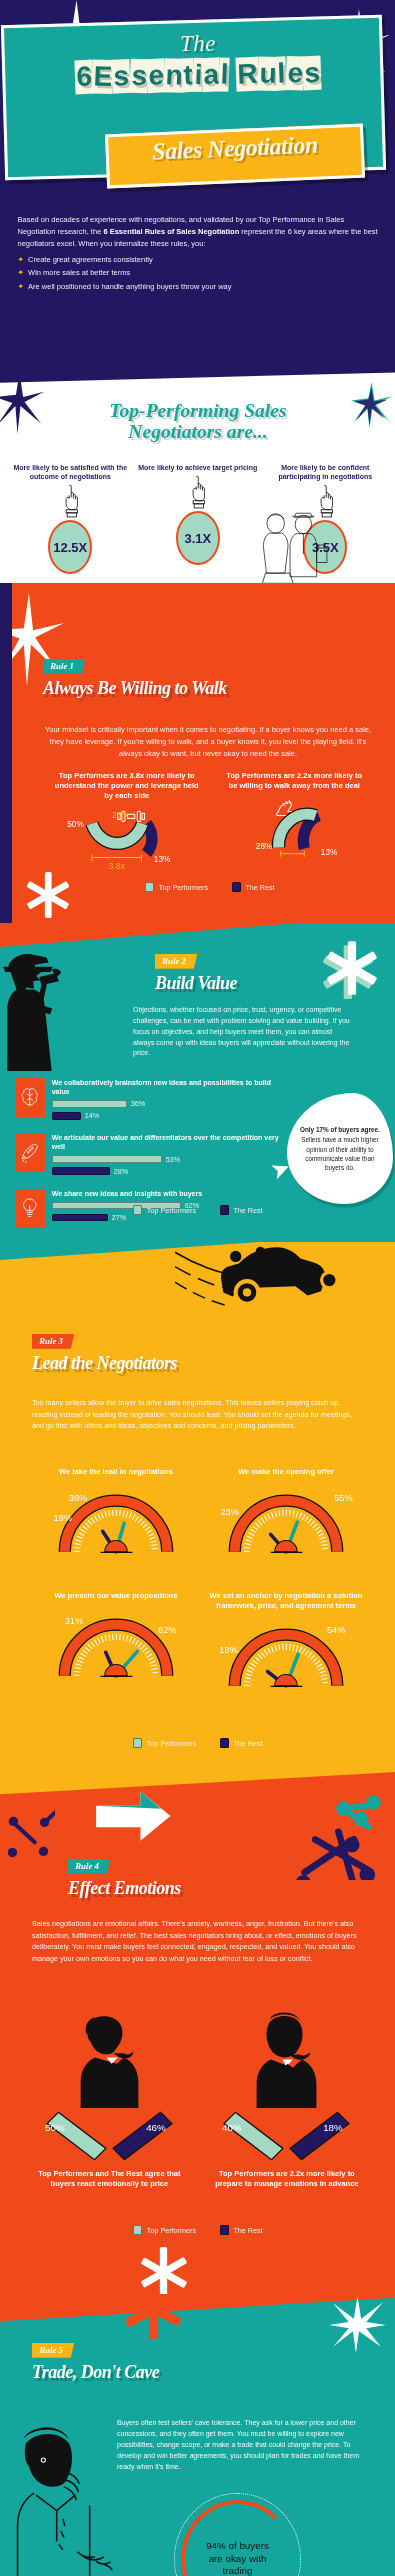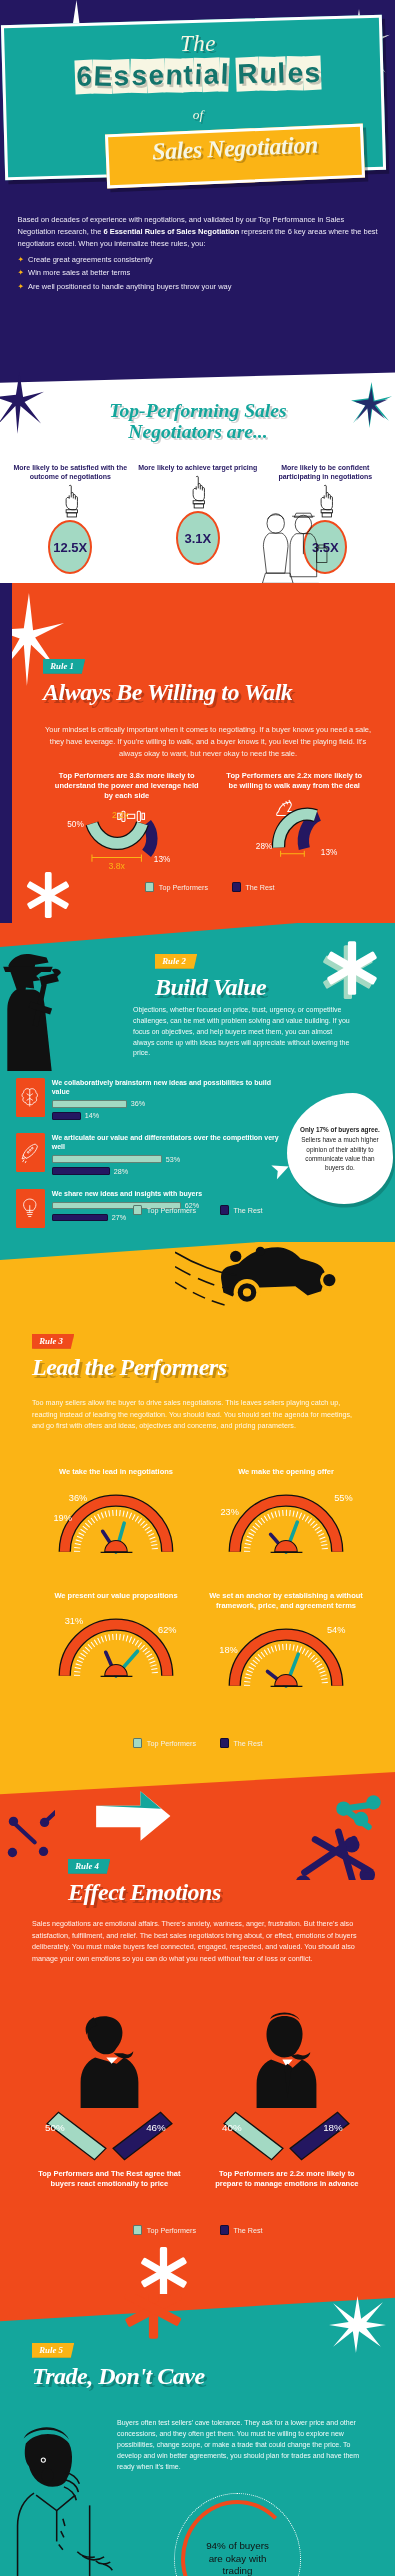--- a/index.html
+++ b/index.html
@@ -102,21 +102,21 @@
     font-family:"Liberation Serif", serif; font-style:italic; font-weight:bold;
     font-size:8.8px; color:#fff;
     clip-path: polygon(0 0, 100% 0, 92% 100%, 0 100%);
     box-shadow: 1.5px 1.5px 0 rgba(0,0,0,.2);
   }
   .tag-teal{ background:#14A69C; }
   .tag-yellow{ background:#FBB415; }
   .tag-orange{ background:#F04A1B; }
   .rule-h{
     font-family:"Liberation Serif", serif; font-style:italic; font-weight:bold;
-    font-size: 24px; color:#fff; letter-spacing:-0.5px; line-height:1.1;
+    font-size: 18px; color:#fff; letter-spacing:-0.5px; line-height:1.1;
     text-shadow: 2.6px 2.6px 0 rgba(0,0,0,.22); margin-top:5.2px;
   }
   .rule-p{ font-size:7.5px; line-height:1.6; color:#F6F3EC; margin-top:6.2px; }
 
   
   .r1{ background:#F04A1B; height:340px;margin-left:12px; }
   .r1-head{ position:absolute; left:31px; top:76px; width:340px; }
   .r1-p{ position:absolute; left:31px; top:135px; width:330px; text-align:center; }
   .r1-stats{ position:absolute; left:31px; top:188px; width:335px;
              display:flex; justify-content:space-around; }
@@ -222,21 +222,20 @@
       </svg>
     </div>
     <div class="spark" style="right:6.2px; top:9.3px;">
       <svg width="62" height="77" viewBox="0 0 120 150">
         <path d="M60 0 L68 62 L120 50 L74 74 L112 124 L62 84 L54 150 L50 84 L4 128 L44 76 L0 62 L52 58 Z" fill="#ffffff"></path>
       </svg>
     </div>
     <div class="hero-plaque"></div>
     <div class="hero-the">The</div>
     <div class="hero-main" id="heroMain"><span>6</span><span>E</span><span>s</span><span>s</span><span>e</span><span>n</span><span>t</span><span>i</span><span>a</span><span>l</span>&nbsp;<span>R</span><span>u</span><span>l</span><span>e</span><span>s</span></div>
-    <div class="hero-of">of</div>
     <div class="hero-sub-plaque"></div>
     <div class="hero-sub">Sales Negotiation</div>
 
     <div class="intro">
       <span>Based on decades of experience with negotiations, and validated by our Top Performance in Sales Negotiation research, the </span><b>6 Essential Rules of Sales Negotiation</b><span> represent the 6 key areas where the best negotiators excel. When you internalize these rules, you:</span>
       <div class="bullets">
         <div class="bullet">
             <span class="star-glyph">✦</span>
             <span>Create great agreements consistently</span>
           </div>
@@ -574,21 +573,21 @@
           <path d="M0 20c40 24 86 42 120 44"></path>
           <path d="M0 48c38 22 80 40 112 44" stroke-dasharray="34 16"></path>
           <path d="M0 78c34 22 74 40 104 46" stroke-dasharray="26 14"></path>
         </g>
       </g>
         </svg>
     </div>
 
     <div class="r3-head">
       <span class="rule-tag tag-orange">Rule 3</span>
-      <div class="rule-h">Lead the Performers</div>
+      <div class="rule-h">Lead the Negotiators</div>
     </div>
     <div class="r3-p">Too many sellers allow the buyer to drive sales negotiations. This leaves sellers playing catch up, reacting instead of leading the negotiation. You should lead. You should set the agenda for meetings, and go first with offers and ideas, objectives and concerns, and pricing parameters.</div>
 
     <div class="r3-grid">
       <div class="r3-row">
         <div class="r3-cell">
           <div class="r3-cell-h">We take the lead in negotiations</div>
           <svg width="139" height="82" viewBox="0 0 270 160">
             <path d="M34 146 A100 100 0 0 1 234 146" fill="none" stroke="#111" stroke-width="24"></path>
             <path d="M34 146 A100 100 0 0 1 234 146" fill="none" stroke="#F04A1B" stroke-width="19"></path>
@@ -626,21 +625,21 @@
             <path d="M58 146 A76 76 0 0 1 210 146" fill="none" stroke="#fff" stroke-width="12" stroke-dasharray="2 5"></path>
             <line x1="134" y1="146" x2="114" y2="100" stroke="#241761" stroke-width="7" stroke-linecap="round"></line>
             <line x1="134" y1="146" x2="176" y2="98" stroke="#0FA39B" stroke-width="7" stroke-linecap="round"></line>
             <path d="M112 146a22 22 0 0 1 44 0z" fill="#F04A1B" stroke="#111" stroke-width="2"></path>
             <line x1="104" y1="147" x2="166" y2="147" stroke="#111" stroke-width="2.5"></line>
             <text x="70" y="44" text-anchor="end" fill="#fff" font-size="18" font-family="Liberation Sans, sans-serif">31%</text>
             <text x="252" y="62" text-anchor="end" fill="#fff" font-size="18" font-family="Liberation Sans, sans-serif">62%</text>
           </svg>
         </div>
         <div class="r3-cell">
-          <div class="r3-cell-h">We set an anchor by establishing a without framework, price, and agreement terms</div>
+          <div class="r3-cell-h">We set an anchor by negotiation a solution framework, price, and agreement terms</div>
           <svg width="139" height="82" viewBox="0 0 270 160">
             <path d="M34 146 A100 100 0 0 1 234 146" fill="none" stroke="#111" stroke-width="24"></path>
             <path d="M34 146 A100 100 0 0 1 234 146" fill="none" stroke="#F04A1B" stroke-width="19"></path>
             <path d="M58 146 A76 76 0 0 1 210 146" fill="none" stroke="#fff" stroke-width="12" stroke-dasharray="2 5"></path>
             <line x1="134" y1="146" x2="98" y2="118" stroke="#241761" stroke-width="7" stroke-linecap="round"></line>
             <line x1="134" y1="146" x2="158" y2="84" stroke="#0FA39B" stroke-width="7" stroke-linecap="round"></line>
             <path d="M112 146a22 22 0 0 1 44 0z" fill="#F04A1B" stroke="#111" stroke-width="2"></path>
             <line x1="104" y1="147" x2="166" y2="147" stroke="#111" stroke-width="2.5"></line>
             <text x="40" y="82" text-anchor="end" fill="#fff" font-size="18" font-family="Liberation Sans, sans-serif">18%</text>
             <text x="250" y="42" text-anchor="end" fill="#fff" font-size="18" font-family="Liberation Sans, sans-serif">54%</text>

